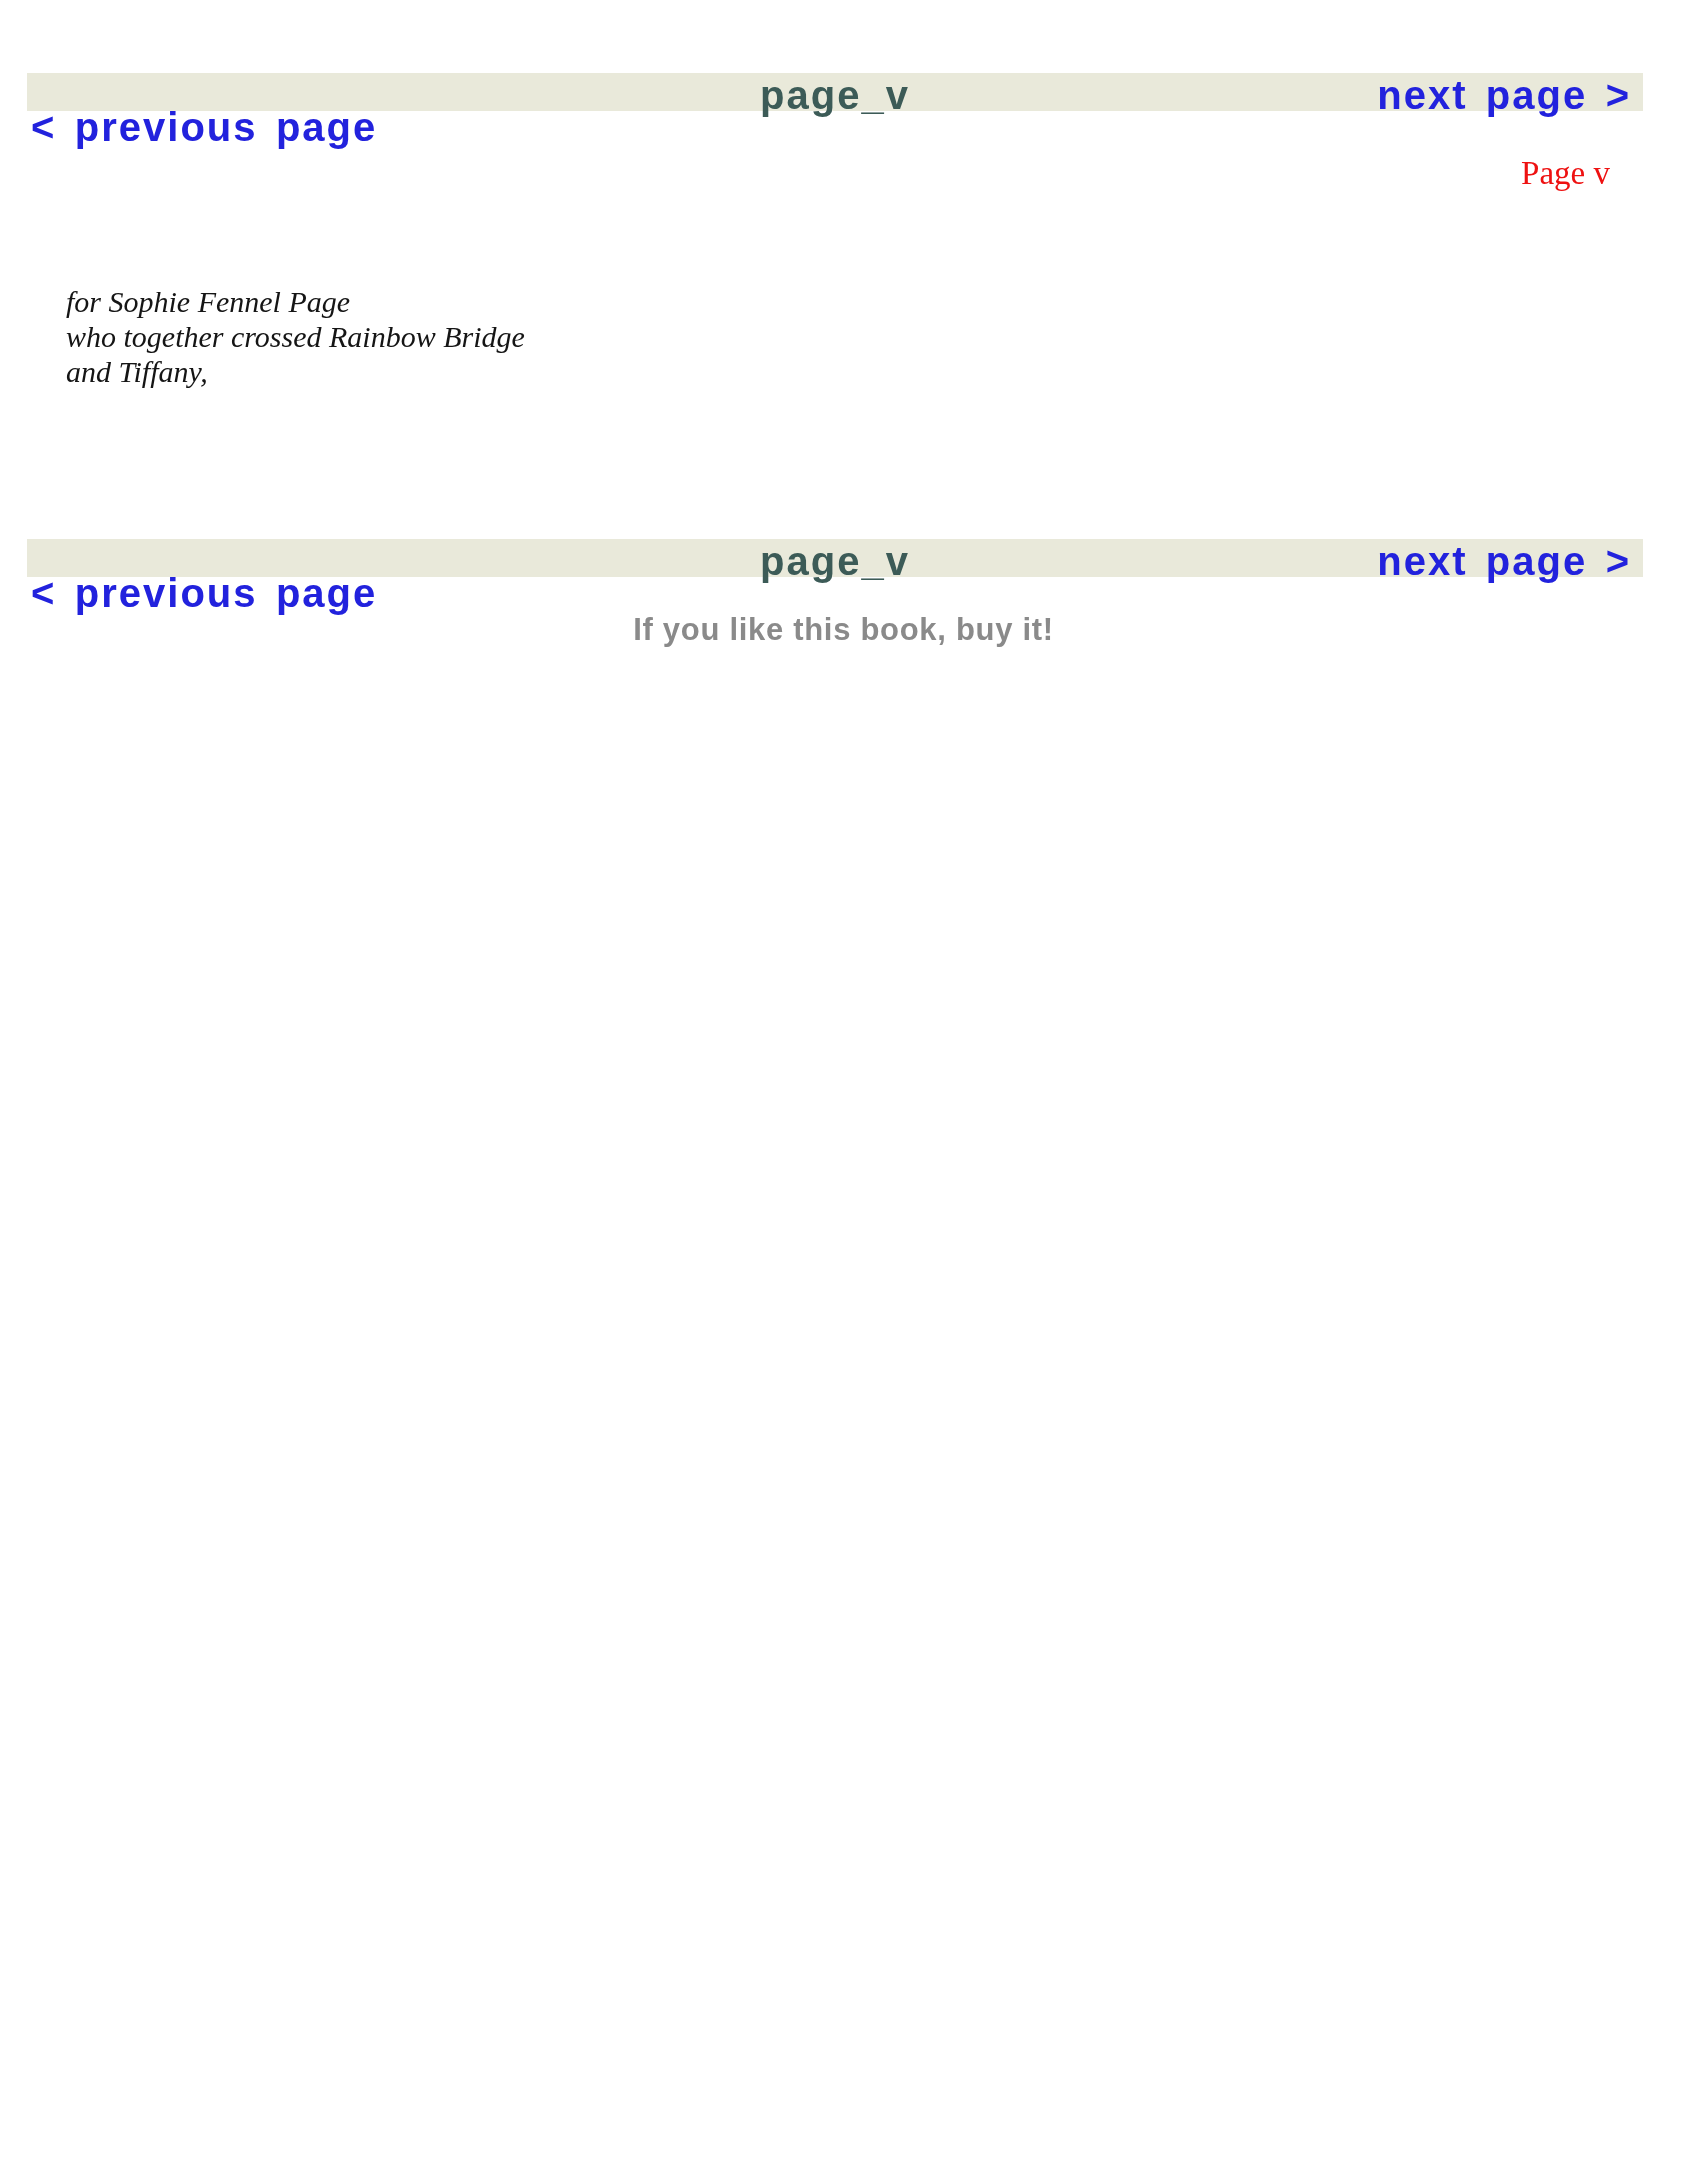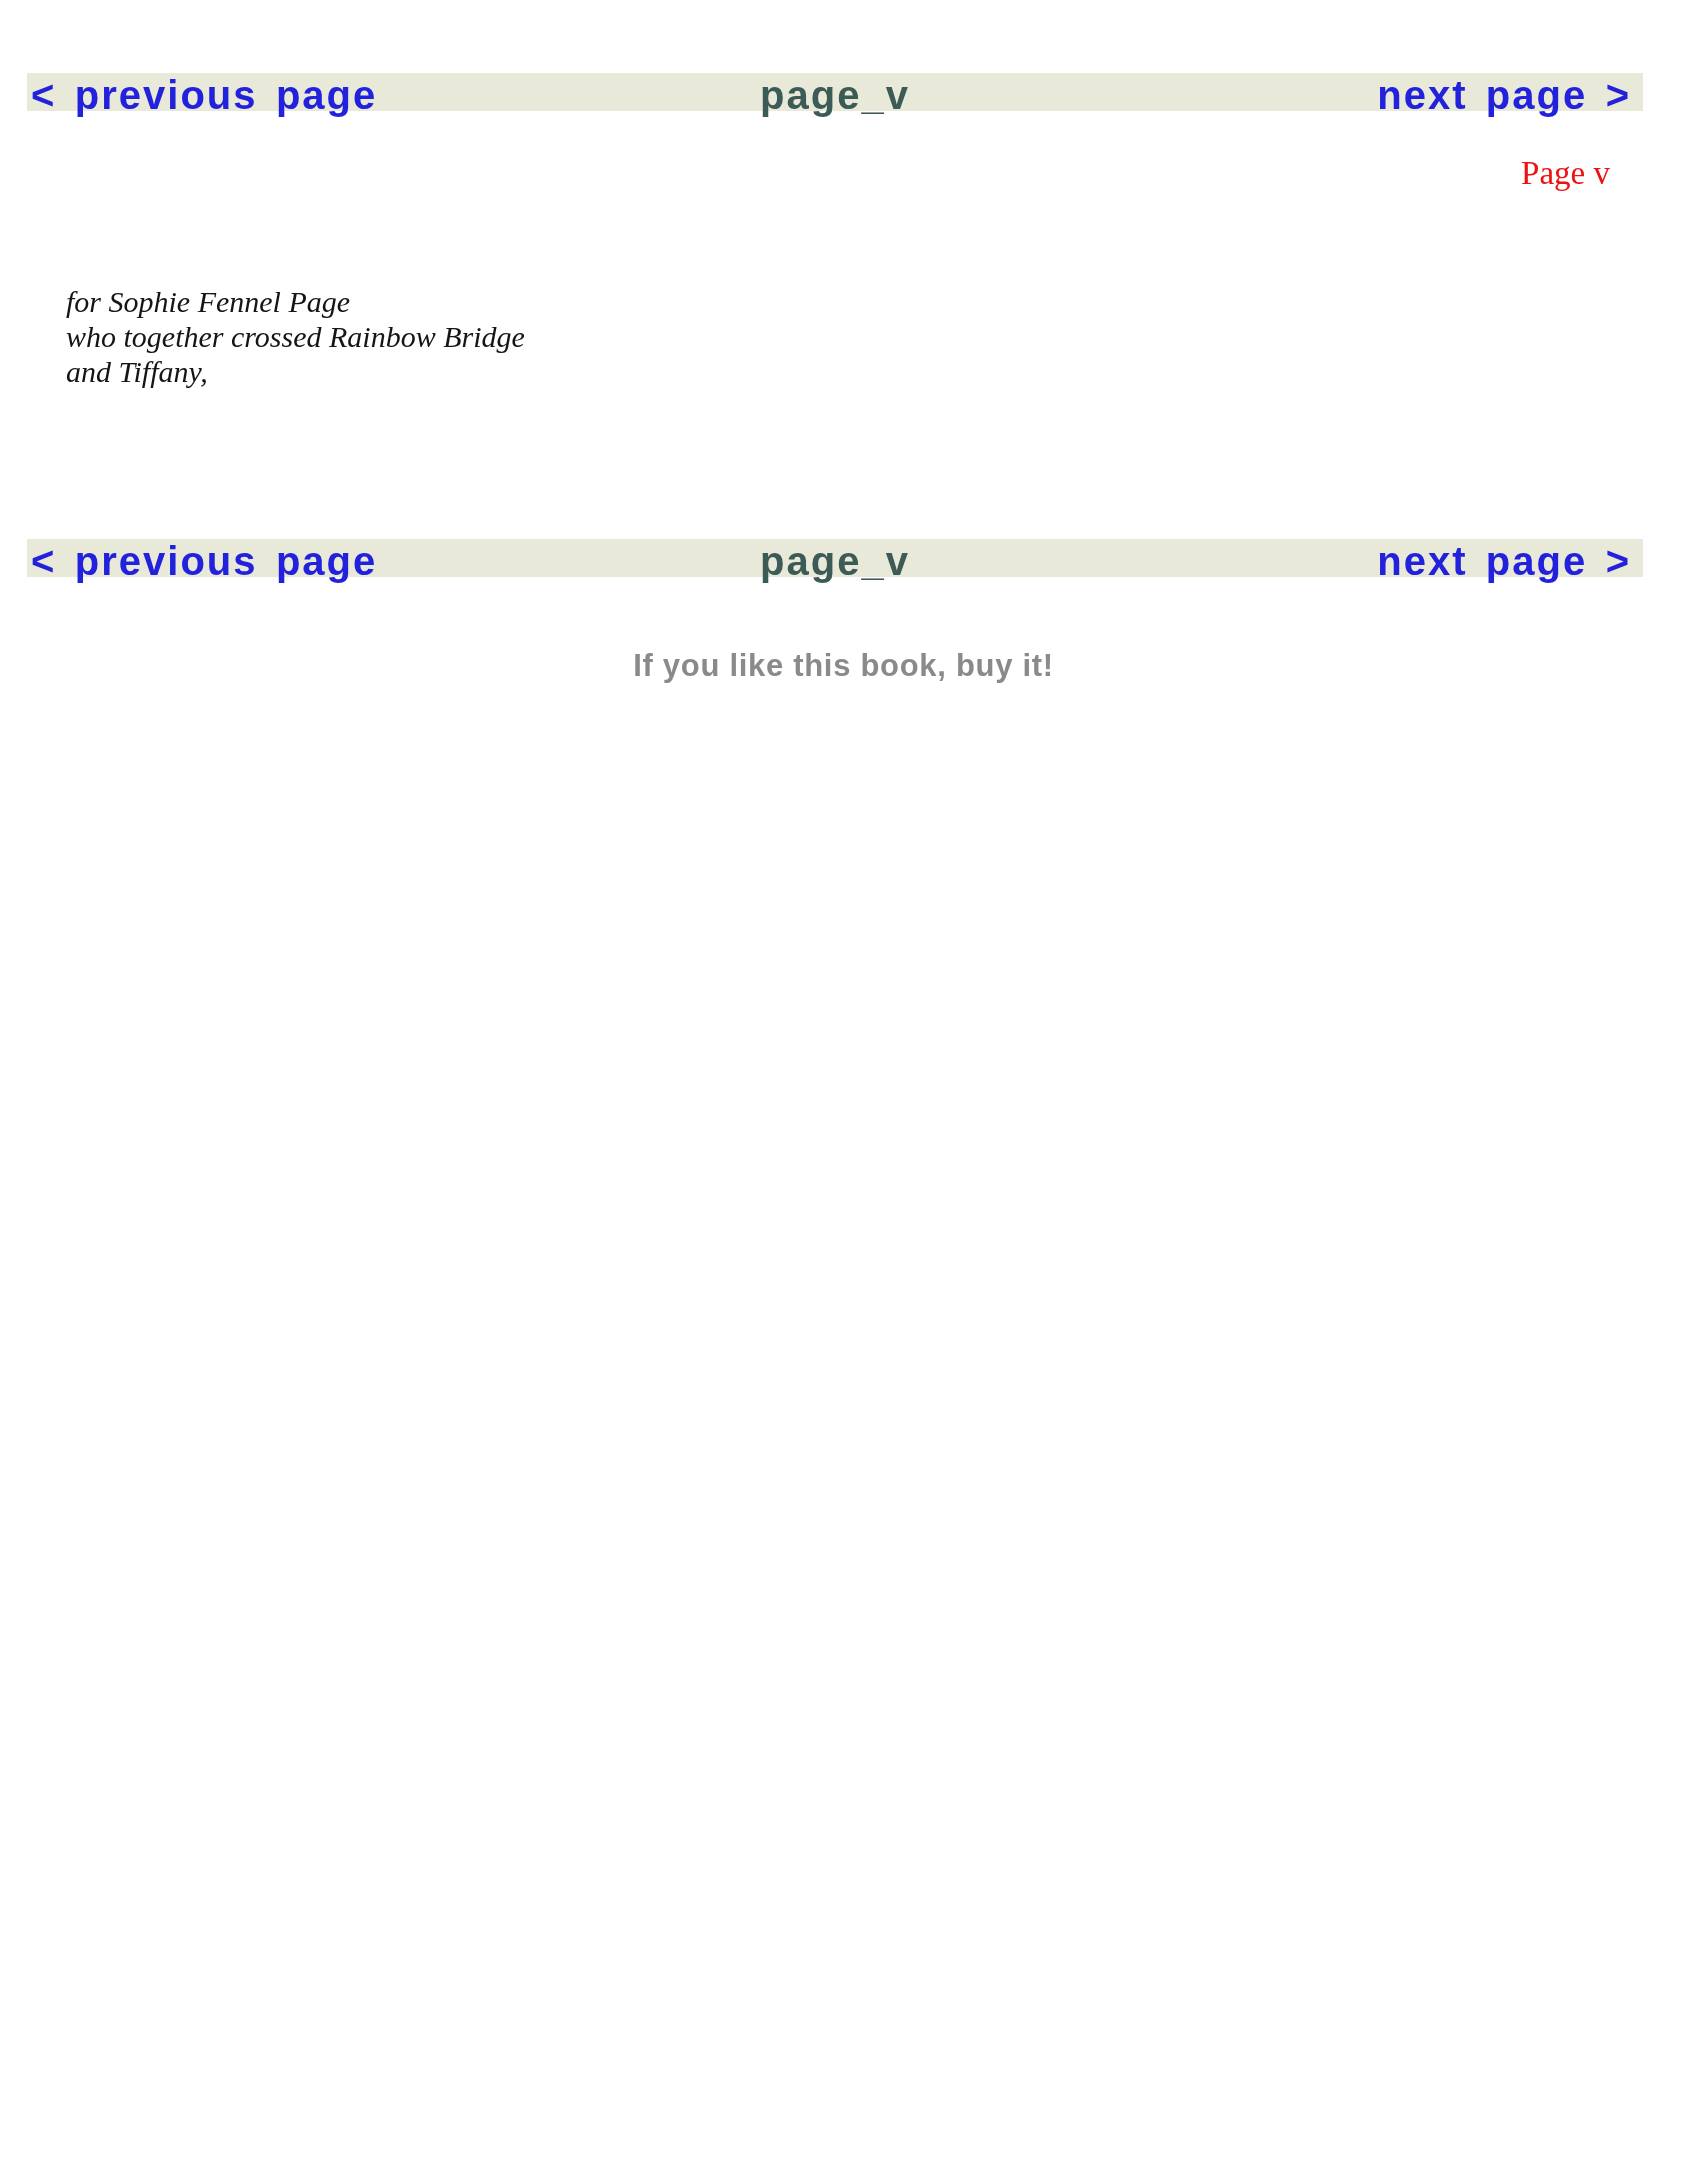--- a/index.html
+++ b/index.html
@@ -43,20 +43,21 @@
     letter-spacing: 2px;
     word-spacing: 5.3px;
     white-space: nowrap;
     font-family: "Liberation Sans", sans-serif;
   }
   .nav-prev {
     left: 4px;
     color: var(--nav-link-blue, #2222dd);
     text-decoration: none;
     cursor: pointer;
+    margin-top: 32px;
   }
   .nav-center {
     left: 50%;
     transform: translateX(-50%);
     color: var(--page-id-teal, #3c5b57);
   }
   .nav-next {
     right: 12px;
     color: var(--nav-link-blue, #2222dd);
     text-decoration: none;
@@ -93,21 +94,20 @@
     left: 0;
     width: 1687px;
     text-align: center;
     font-family: "Liberation Sans", sans-serif;
     font-weight: bold;
     font-size: 31px;
     line-height: 34px;
     letter-spacing: 0.7px;
     color: var(--buy-message-gray, #8a8a8a);
     white-space: nowrap;
-    margin-top: 36px;
   }
 </style>
 </head>
 <body>
 
 <div class="page">
 
   <div class="nav-bar top">
     <a class="nav-item nav-prev">&lt; previous page</a>
     <span class="nav-item nav-center">page_v</span>

